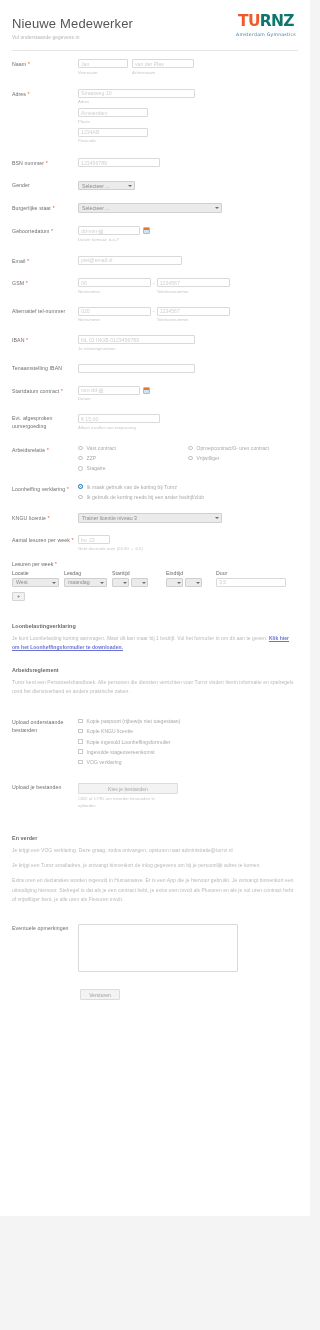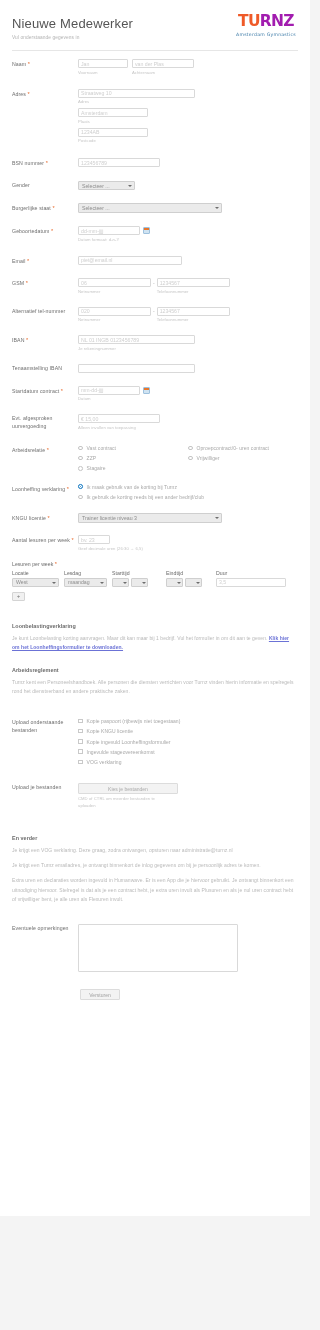--- a/index.html
+++ b/index.html
@@ -17,21 +17,21 @@
   .inner { padding:14px 12px 0 12px; }
 
   
   .hdr { display:flex; align-items:flex-start; justify-content:space-between; }
   .hdr-left { padding-top:2px; }
   .title { font-size:13px; font-weight:400; color:#555; letter-spacing:.15px; margin:0 0 4px 0; }
   .subtitle { font-size:4.8px; color:#b2b2b2; margin:0; letter-spacing:.1px; }
   .logo { text-align:center; padding-right:2px; }
   .logo-word { font-size:15.5px; font-weight:700; letter-spacing:-0.7px; line-height:1; font-family:"DejaVu Sans", sans-serif; }
   .lg-o { color:#ef5a28; }
-  .lg-b { color:#a21caf; }
+  .lg-b { color:#0f766e; }
   .logo-sub { font-size:4.6px; color:#3f7ca8; letter-spacing:.25px; margin-top:2px; font-family:"DejaVu Sans", sans-serif; }
 
   .rule { height:1px; background:#e6e6e6; margin:10px 0 0 0; }
 
   
   .row { display:flex; padding:8px 0 0 0; }
   .lbl { width:66px; flex:0 0 66px; font-size:5.2px; color:#6e6e6e; line-height:1.5; padding-top:1px; letter-spacing:.1px; }
   .req { color:#e8682a; font-size:5.6px; }
   .fld { flex:1 1 auto; min-width:0; }
 

